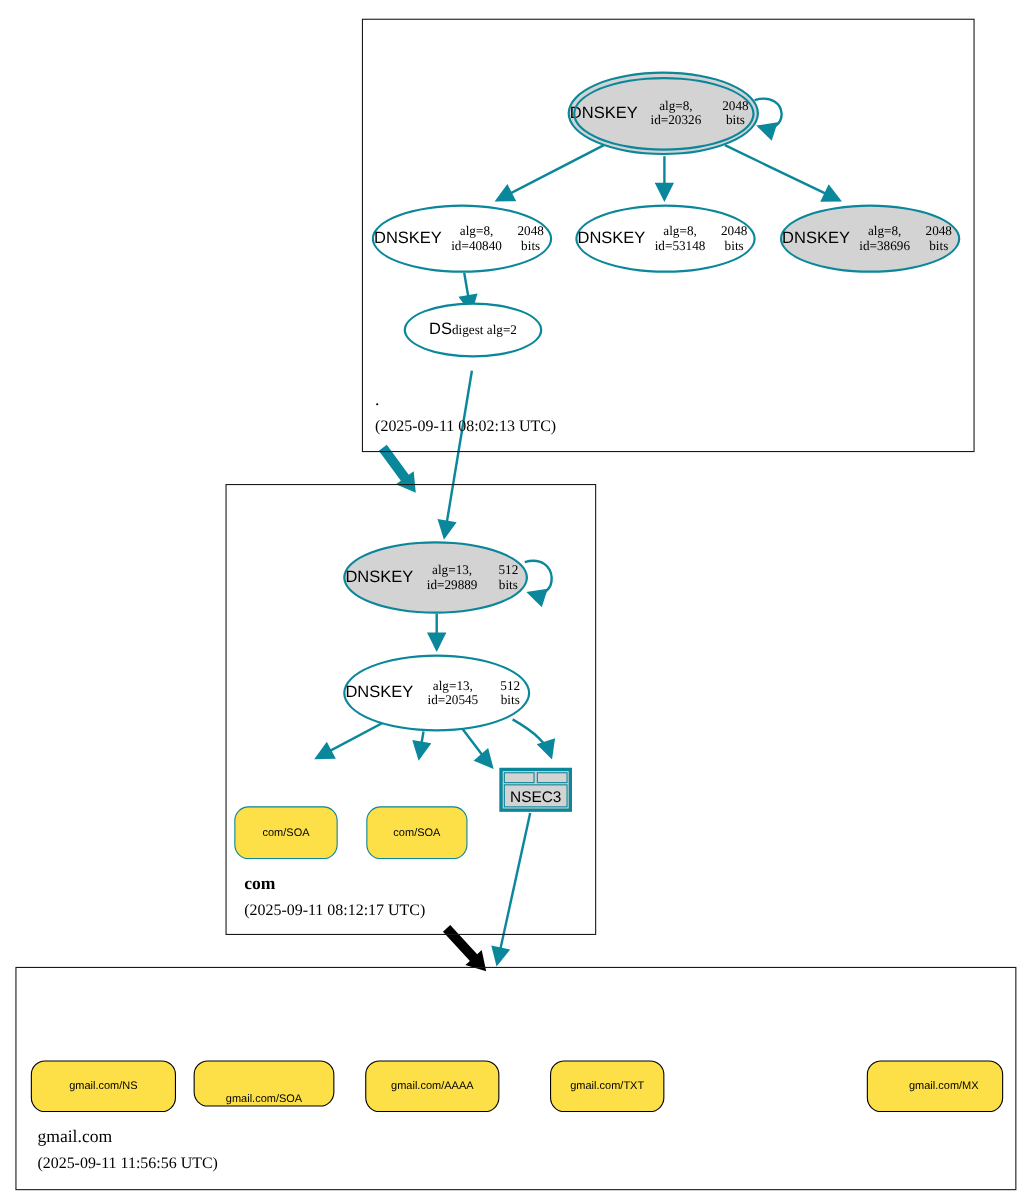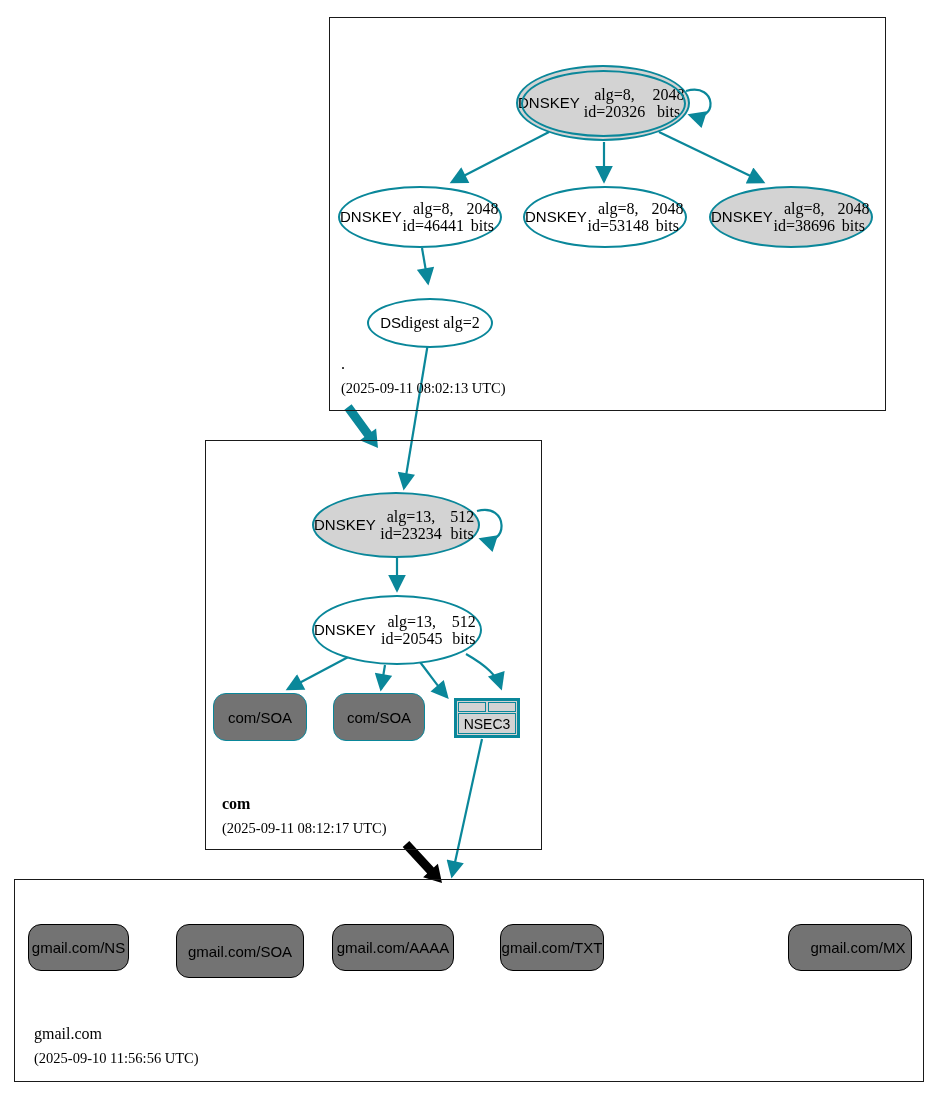--- a/index.html
+++ b/index.html
@@ -54,33 +54,34 @@
     border-radius:50%;
     pointer-events:none;
   }
   .node-title{
     font-family:"Liberation Sans", sans-serif;
     font-size:15px;
     color:var(--ink);
   }
   .node-detail{
     font-family:"Liberation Serif", serif;
-    font-size:16px;
+    font-size:12px;
     color:var(--ink);
   }
   .rrset{
     position:absolute;
     border:1.6px solid var(--ink);
     border-radius:13px;
-    background:#737373;
+    background:#fde047;
     display:flex;align-items:center;justify-content:center;
-    font-size:15px;
+    font-size:10px;
     color:var(--ink);
     box-sizing:border-box;
     white-space:nowrap;
+    margin-top:40px;
   }
   .rrset.teal{border-color:var(--teal);}
   .nsec3{
     position:absolute;
     border:3px solid var(--teal);
     background:var(--gray);
     box-sizing:border-box;
     display:flex;flex-direction:column;
     padding:1px;
   }
@@ -133,47 +134,47 @@
   <div class="zone-box" style="left:14px;top:879px;width:908px;height:201px;"></div>
 
   <div class="ellipse double gray" style="left:516px;top:65px;width:174px;height:76px;">
     <div class="node-title">DNSKEY</div>
     <div class="node-detail">alg=8, id=20326</div>
     <div class="node-detail">2048 bits</div>
   </div>
 
   <div class="ellipse" style="left:338px;top:186px;width:164px;height:62px;">
     <div class="node-title">DNSKEY</div>
-    <div class="node-detail">alg=8, id=46441</div>
+    <div class="node-detail">alg=8, id=40840</div>
     <div class="node-detail">2048 bits</div>
   </div>
 
   <div class="ellipse" style="left:523px;top:186px;width:164px;height:62px;">
     <div class="node-title">DNSKEY</div>
     <div class="node-detail">alg=8, id=53148</div>
     <div class="node-detail">2048 bits</div>
   </div>
 
   <div class="ellipse gray" style="left:709px;top:186px;width:164px;height:62px;">
     <div class="node-title">DNSKEY</div>
     <div class="node-detail">alg=8, id=38696</div>
     <div class="node-detail">2048 bits</div>
   </div>
 
-  <div class="ellipse" style="left:367px;top:298px;width:126px;height:50px;text-align:right;">
+  <div class="ellipse" style="left:367px;top:275px;width:126px;height:50px;text-align:right;">
     <div class="node-title">DS</div>
     <div class="node-detail">digest alg=2</div>
   </div>
 
   <div class="zone-label" style="left:341px;top:355px;">.</div>
   <div class="zone-ts" style="left:341px;top:380px;">(2025-09-11 08:02:13 UTC)</div>
 
   <div class="ellipse gray" style="left:312px;top:492px;width:168px;height:66px;">
     <div class="node-title">DNSKEY</div>
-    <div class="node-detail">alg=13, id=23234</div>
+    <div class="node-detail">alg=13, id=29889</div>
     <div class="node-detail">512 bits</div>
   </div>
 
   <div class="ellipse" style="left:312px;top:595px;width:170px;height:70px;">
     <div class="node-title">DNSKEY</div>
     <div class="node-detail">alg=13, id=20545</div>
     <div class="node-detail">512 bits</div>
   </div>
 
   <div class="rrset teal" style="left:213px;top:693px;width:94px;height:48px;">
@@ -187,32 +188,32 @@
     <div class="nsec3-cells">
       <div class="nsec3-cell"></div>
       <div class="nsec3-cell"></div>
     </div>
     <div class="nsec3-label">NSEC3</div>
   </div>
 
   <div class="zone-label" style="left:222px;top:795px;font-weight:bold;">com</div>
   <div class="zone-ts" style="left:222px;top:820px;">(2025-09-11 08:12:17 UTC)</div>
 
-  <div class="rrset" style="left:28px;top:924px;width:101px;height:47px;">
+  <div class="rrset" style="left:28px;top:924px;width:132px;height:47px;">
     <span>gmail.com/NS</span>
   </div>
-  <div class="rrset" style="left:176px;top:924px;width:128px;height:54px;">
+  <div class="rrset" style="left:176px;top:924px;width:128px;height:42px;align-items:flex-end;">
     <span>gmail.com/SOA</span>
   </div>
   <div class="rrset" style="left:332px;top:924px;width:122px;height:47px;">
     <span>gmail.com/AAAA</span>
   </div>
   <div class="rrset" style="left:500px;top:924px;width:104px;height:47px;">
     <span>gmail.com/TXT</span>
   </div>
   <div class="rrset" style="left:788px;top:924px;width:124px;height:47px;padding-left:16px;">
     <span>gmail.com/MX</span>
   </div>
 
   <div class="zone-label" style="left:34px;top:1025px;">gmail.com</div>
-  <div class="zone-ts" style="left:34px;top:1050px;">(2025-09-10 11:56:56 UTC)</div>
+  <div class="zone-ts" style="left:34px;top:1050px;">(2025-09-11 11:56:56 UTC)</div>
 
 </div>
 
 </body></html>

